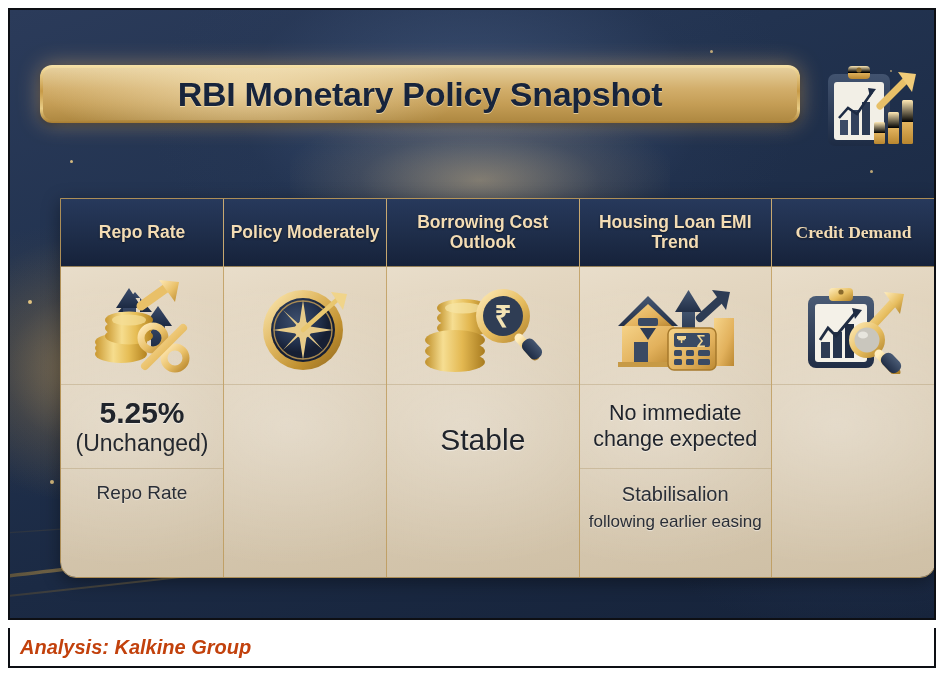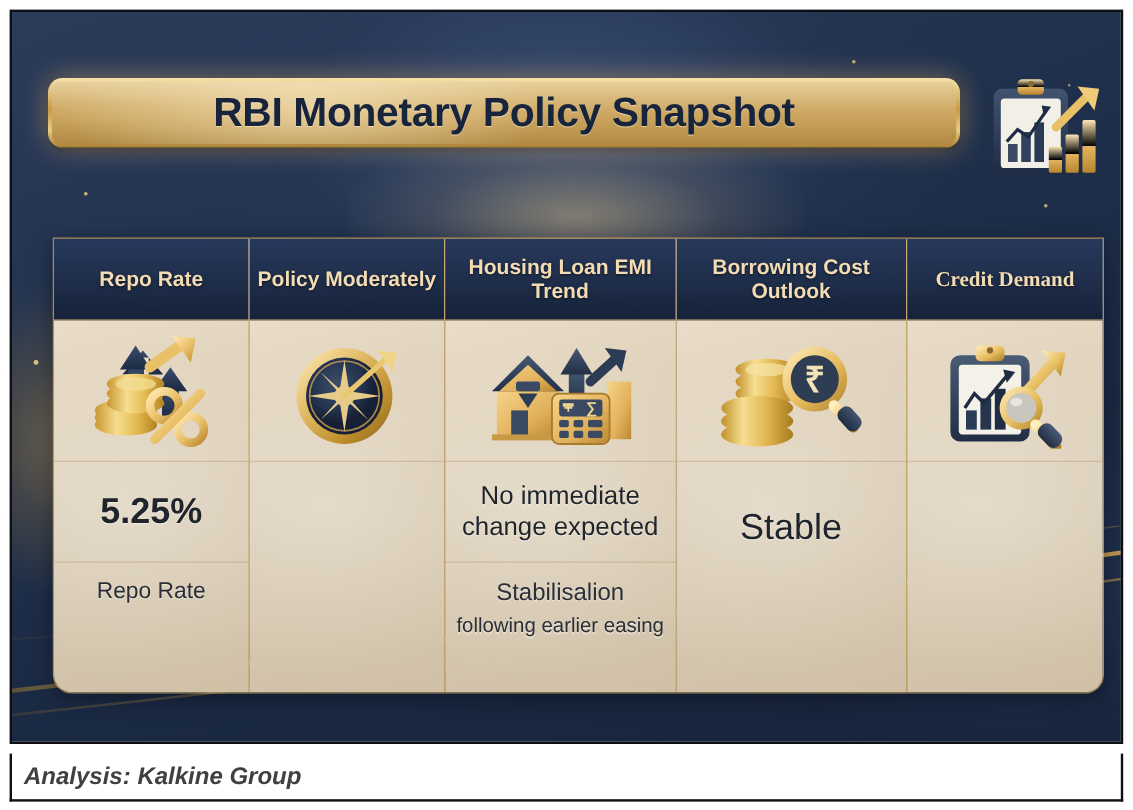--- a/index.html
+++ b/index.html
@@ -69,21 +69,21 @@
     text-shadow: 0 1px 0 rgba(255,240,200,0.6);
     white-space: nowrap;
   }
   .banner-icon {
     position: absolute; left: 796px; top: 48px; width: 124px; height: 96px;
   }
 
   
   .table-panel {
     position: absolute;
-    left: 34px; top: 188px;
+    left: 50px; top: 188px;
     width: 876px; height: 380px;
     border-radius: 0 0 16px 16px;
     border: 1px solid rgba(196,158,88,0.85);
     overflow: hidden;
     box-shadow: 0 4px 18px rgba(0,0,0,0.38);
   }
   .table-grid {
     display: grid;
     grid-template-columns: 1fr 1fr 1.18fr 1.18fr 1fr;
     width: 100%; height: 100%;
@@ -151,21 +151,21 @@
     left: 8px; top: 628px;
     width: 928px; height: 40px;
     background: #ffffff;
     border: 2px solid #0d0f14;
     border-top: none;
     display: flex; align-items: center;
     padding-left: 10px;
   }
   .caption-text {
     font-size: 20px; font-weight: bold; font-style: italic;
-    color: #404040;
+    color: #c2410c;
   }
 </style>
 </head>
 <body>
 
 <div class="screenshot">
 
   <div class="poster">
 
     <div class="glow-left"></div>
@@ -289,20 +289,21 @@
               <g>
                 <circle cx="70" cy="60" r="12" fill="none" stroke="url(#goldA)" stroke-width="7"></circle>
                 <circle cx="92" cy="80" r="11" fill="none" stroke="url(#goldA)" stroke-width="7"></circle>
                 <path d="M62 88 L100 50" stroke="url(#goldA)" stroke-width="8" stroke-linecap="round"></path>
               </g>
             </svg>
           </div>
           <div class="cell-primary">
             <div>
               <div class="p-text big">5.25%</div>
+              <div class="p-sub">(Unchanged)</div>
             </div>
           </div>
           <div class="cell-secondary">
             <div class="s-text" style="font-size:19px;">Repo Rate</div>
           </div>
         </div>
 
         <div class="col">
           <div class="col-head">
             <div class="col-head-text">Policy Moderately</div>
@@ -337,20 +338,66 @@
               </g>
               <circle cx="50" cy="52" r="7" fill="none" stroke="#e7cb89" stroke-width="3"></circle>
               <path d="M50 52 L86 20" stroke="#e9c76f" stroke-width="4.5" stroke-linecap="round"></path>
               <polygon points="78,14 94,16 90,32" fill="#f0d48a"></polygon>
             </svg>
           </div>
         </div>
 
         <div class="col">
           <div class="col-head">
+            <div class="col-head-text">Borrowing Cost Outlook</div>
+          </div>
+          <div class="cell-icon">
+            <svg width="128" height="96" viewBox="0 0 128 96">
+              <defs>
+                <linearGradient id="coinG2" x1="0" y1="0" x2="1" y2="0">
+                  <stop offset="0%" stop-color="#c0902a"></stop>
+                    <stop offset="30%" stop-color="#f6de92"></stop>
+                  <stop offset="62%" stop-color="#e3b851"></stop>
+                    <stop offset="100%" stop-color="#a87b1f"></stop>
+                </linearGradient>
+                <linearGradient id="goldB" x1="0" y1="0" x2="1" y2="1">
+                  <stop offset="0%" stop-color="#ffeec0"></stop>
+                    <stop offset="55%" stop-color="#e6bc5e"></stop>
+                    <stop offset="100%" stop-color="#ae7f28"></stop>
+                </linearGradient>
+                <linearGradient id="navyB" x1="0" y1="0" x2="0" y2="1">
+                  <stop offset="0%" stop-color="#44556f"></stop>
+                    <stop offset="100%" stop-color="#1e2c44"></stop>
+                </linearGradient>
+              </defs>
+              <g>
+                <ellipse cx="44" cy="30" rx="26" ry="9" fill="url(#coinG2)"></ellipse>
+                <ellipse cx="44" cy="40" rx="26" ry="9" fill="url(#coinG2)"></ellipse>
+                <ellipse cx="44" cy="50" rx="26" ry="9" fill="url(#coinG2)"></ellipse>
+                <ellipse cx="36" cy="62" rx="30" ry="10" fill="url(#coinG2)"></ellipse>
+                <ellipse cx="36" cy="73" rx="30" ry="10" fill="url(#coinG2)"></ellipse>
+                <ellipse cx="36" cy="84" rx="30" ry="10" fill="url(#coinG2)"></ellipse>
+                <ellipse cx="44" cy="30" rx="18" ry="5.6" fill="#f7e5a6" opacity="0.7"></ellipse>
+              </g>
+              <g>
+                <circle cx="84" cy="38" r="27" fill="url(#goldB)"></circle>
+                <circle cx="84" cy="38" r="20" fill="#2f3d54"></circle>
+                <text x="84" y="49" font-family="'Liberation Serif', serif" font-size="30" font-weight="bold" fill="#f3e3b4" text-anchor="middle">₹</text>
+                <path d="M100 60 L116 78" stroke="url(#goldB)" stroke-width="9" stroke-linecap="round"></path>
+                <rect x="102" y="64" width="22" height="14" rx="6" fill="url(#navyB)" transform="rotate(48 113 71)"></rect>
+              </g>
+            </svg>
+          </div>
+          <div class="cell-primary tall">
+            <div class="p-text" style="font-size:30px;">Stable</div>
+          </div>
+        </div>
+
+        <div class="col">
+          <div class="col-head">
             <div class="col-head-text">Housing Loan EMI Trend</div>
           </div>
           <div class="cell-icon">
             <svg width="130" height="96" viewBox="0 0 130 96">
               <defs>
                 <linearGradient id="houseG" x1="0" y1="0" x2="1" y2="1">
                   <stop offset="0%" stop-color="#f6d48a"></stop>
                     <stop offset="60%" stop-color="#e2b15c"></stop>
                     <stop offset="100%" stop-color="#bb8832"></stop>
                 </linearGradient>
@@ -394,66 +441,20 @@
             </svg>
           </div>
           <div class="cell-primary">
             <div class="p-text" style="font-size:21.5px;">No immediate change expected</div>
           </div>
           <div class="cell-secondary">
             <div class="s-text">
               <span class="s-lead">Stabilisalion</span>
               <span>following earlier easing</span>
             </div>
-          </div>
-        </div>
-
-        <div class="col">
-          <div class="col-head">
-            <div class="col-head-text">Borrowing Cost Outlook</div>
-          </div>
-          <div class="cell-icon">
-            <svg width="128" height="96" viewBox="0 0 128 96">
-              <defs>
-                <linearGradient id="coinG2" x1="0" y1="0" x2="1" y2="0">
-                  <stop offset="0%" stop-color="#c0902a"></stop>
-                    <stop offset="30%" stop-color="#f6de92"></stop>
-                  <stop offset="62%" stop-color="#e3b851"></stop>
-                    <stop offset="100%" stop-color="#a87b1f"></stop>
-                </linearGradient>
-                <linearGradient id="goldB" x1="0" y1="0" x2="1" y2="1">
-                  <stop offset="0%" stop-color="#ffeec0"></stop>
-                    <stop offset="55%" stop-color="#e6bc5e"></stop>
-                    <stop offset="100%" stop-color="#ae7f28"></stop>
-                </linearGradient>
-                <linearGradient id="navyB" x1="0" y1="0" x2="0" y2="1">
-                  <stop offset="0%" stop-color="#44556f"></stop>
-                    <stop offset="100%" stop-color="#1e2c44"></stop>
-                </linearGradient>
-              </defs>
-              <g>
-                <ellipse cx="44" cy="30" rx="26" ry="9" fill="url(#coinG2)"></ellipse>
-                <ellipse cx="44" cy="40" rx="26" ry="9" fill="url(#coinG2)"></ellipse>
-                <ellipse cx="44" cy="50" rx="26" ry="9" fill="url(#coinG2)"></ellipse>
-                <ellipse cx="36" cy="62" rx="30" ry="10" fill="url(#coinG2)"></ellipse>
-                <ellipse cx="36" cy="73" rx="30" ry="10" fill="url(#coinG2)"></ellipse>
-                <ellipse cx="36" cy="84" rx="30" ry="10" fill="url(#coinG2)"></ellipse>
-                <ellipse cx="44" cy="30" rx="18" ry="5.6" fill="#f7e5a6" opacity="0.7"></ellipse>
-              </g>
-              <g>
-                <circle cx="84" cy="38" r="27" fill="url(#goldB)"></circle>
-                <circle cx="84" cy="38" r="20" fill="#2f3d54"></circle>
-                <text x="84" y="49" font-family="'Liberation Serif', serif" font-size="30" font-weight="bold" fill="#f3e3b4" text-anchor="middle">₹</text>
-                <path d="M100 60 L116 78" stroke="url(#goldB)" stroke-width="9" stroke-linecap="round"></path>
-                <rect x="102" y="64" width="22" height="14" rx="6" fill="url(#navyB)" transform="rotate(48 113 71)"></rect>
-              </g>
-            </svg>
-          </div>
-          <div class="cell-primary tall">
-            <div class="p-text" style="font-size:30px;">Stable</div>
           </div>
         </div>
 
         <div class="col">
           <div class="col-head">
             <div class="col-head-text">Credit Demand</div>
           </div>
           <div class="cell-icon">
             <svg width="118" height="96" viewBox="0 0 118 96">
               <defs>

